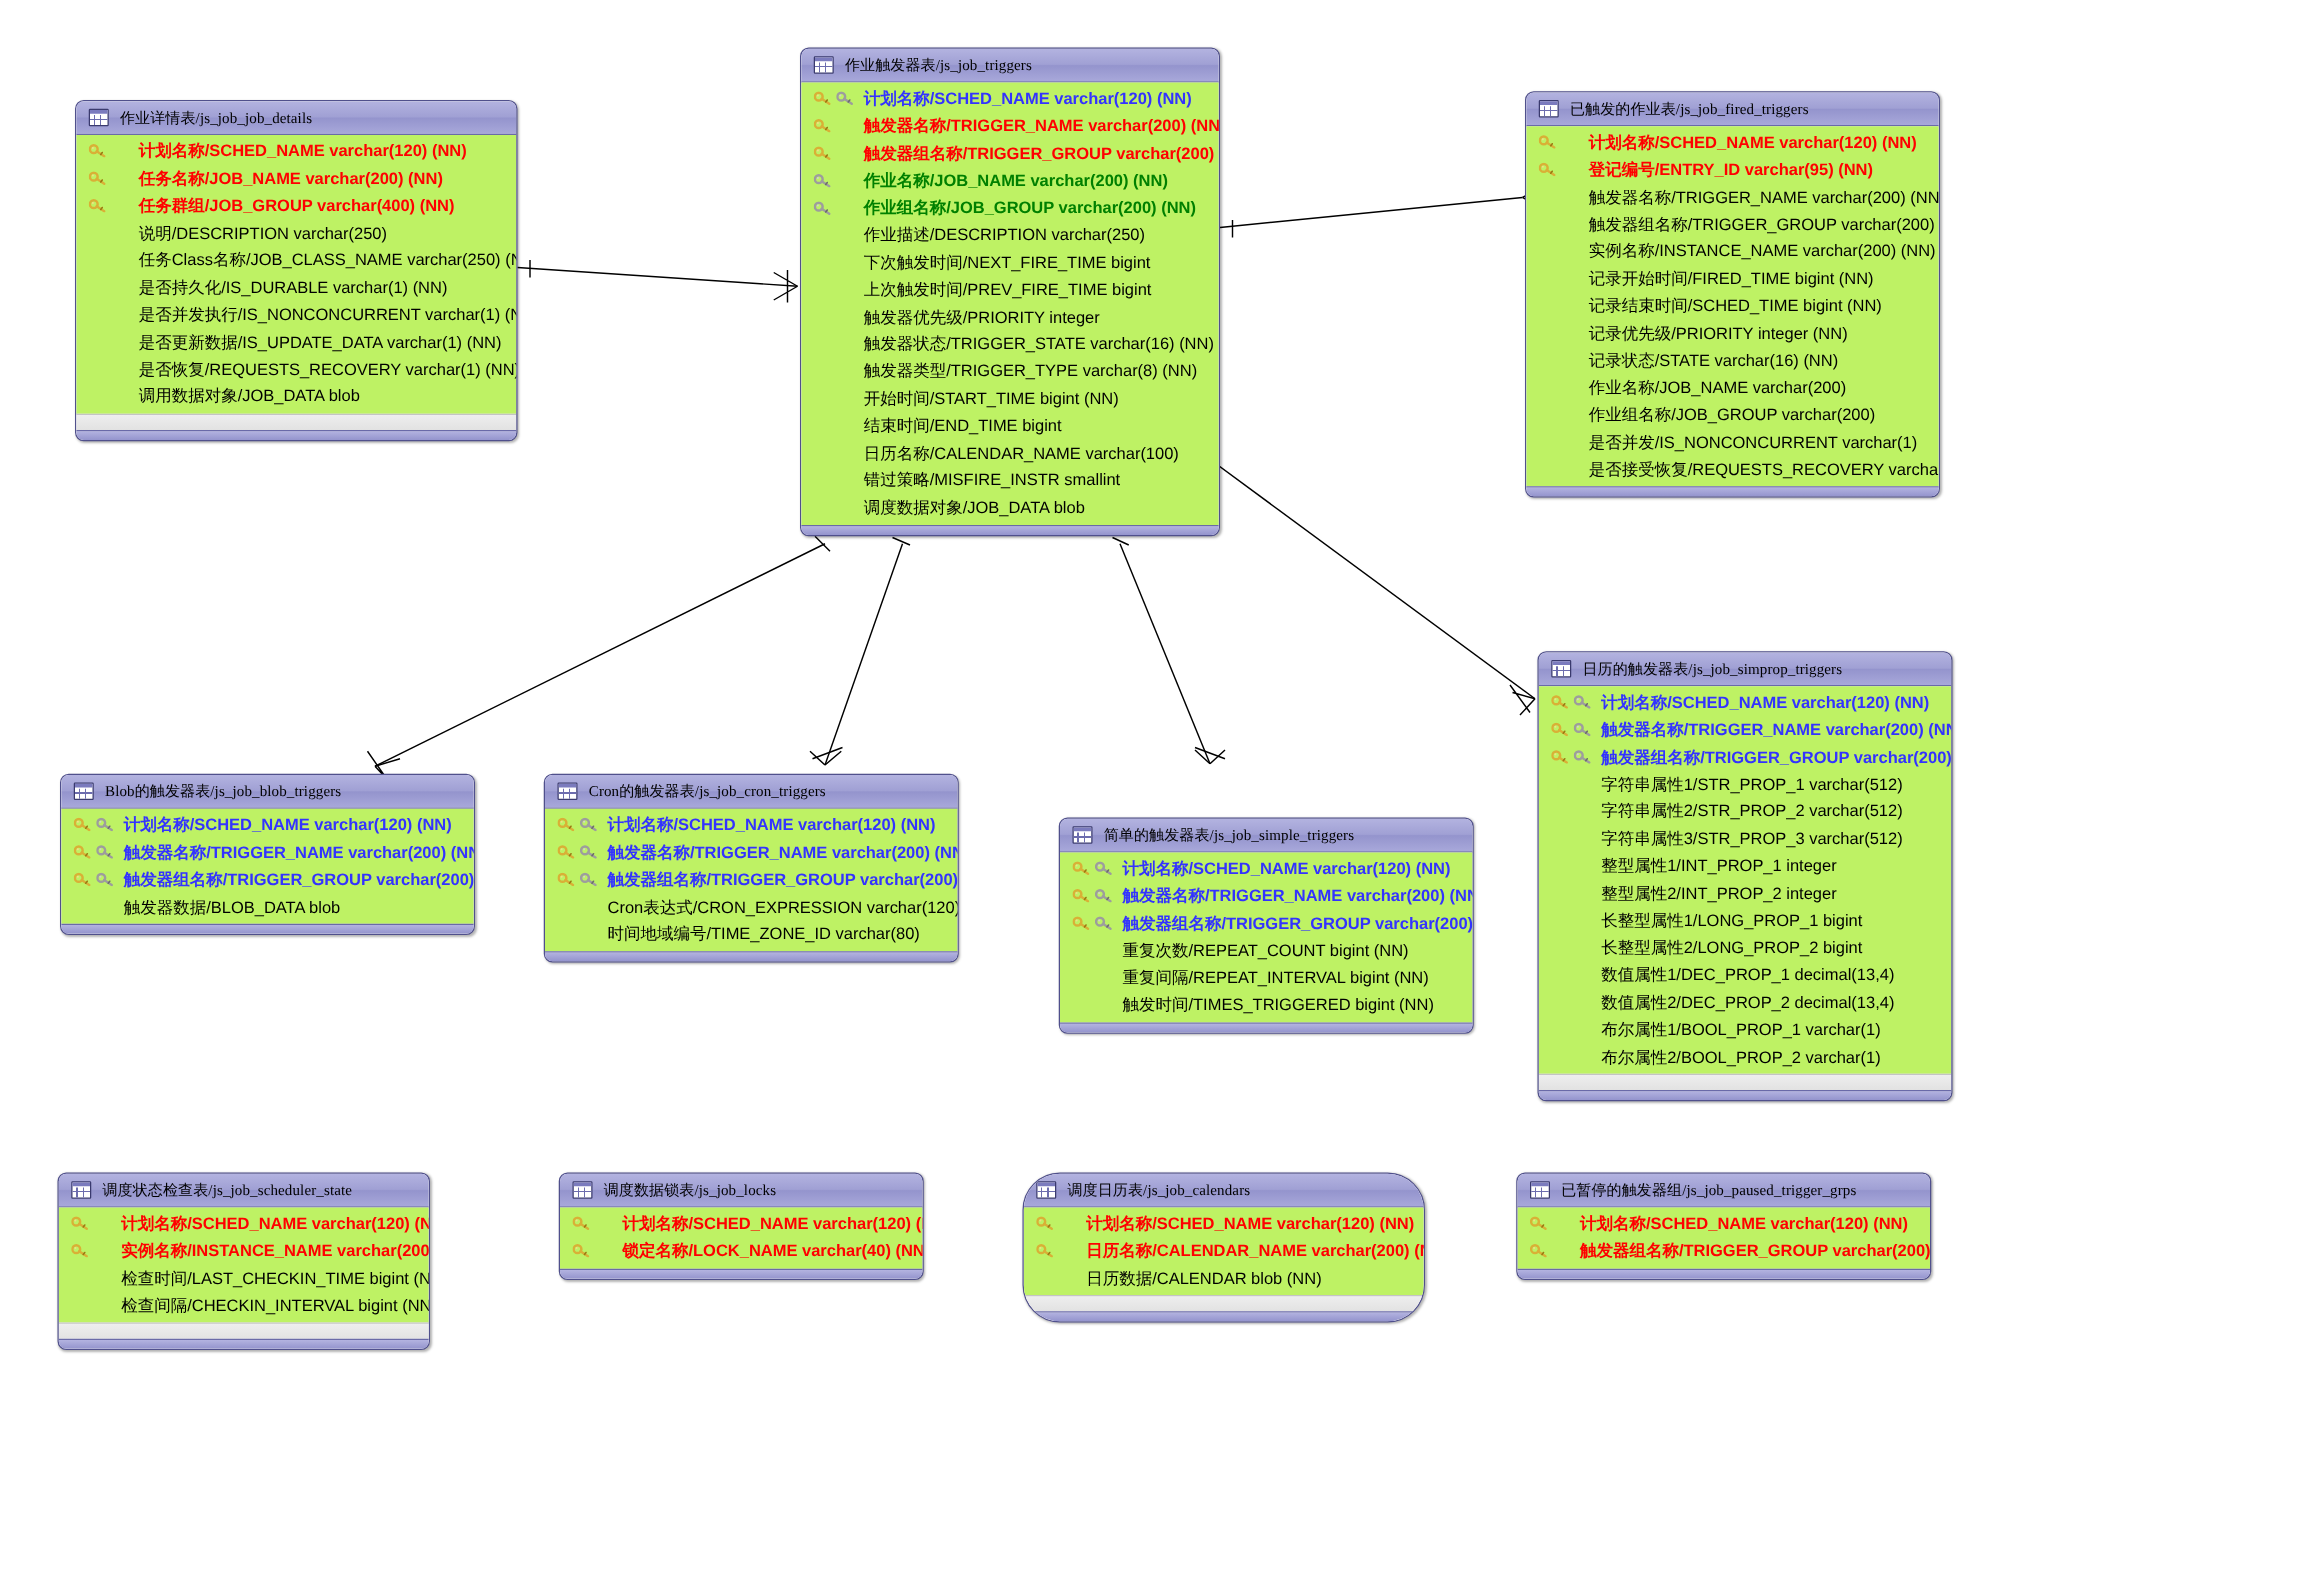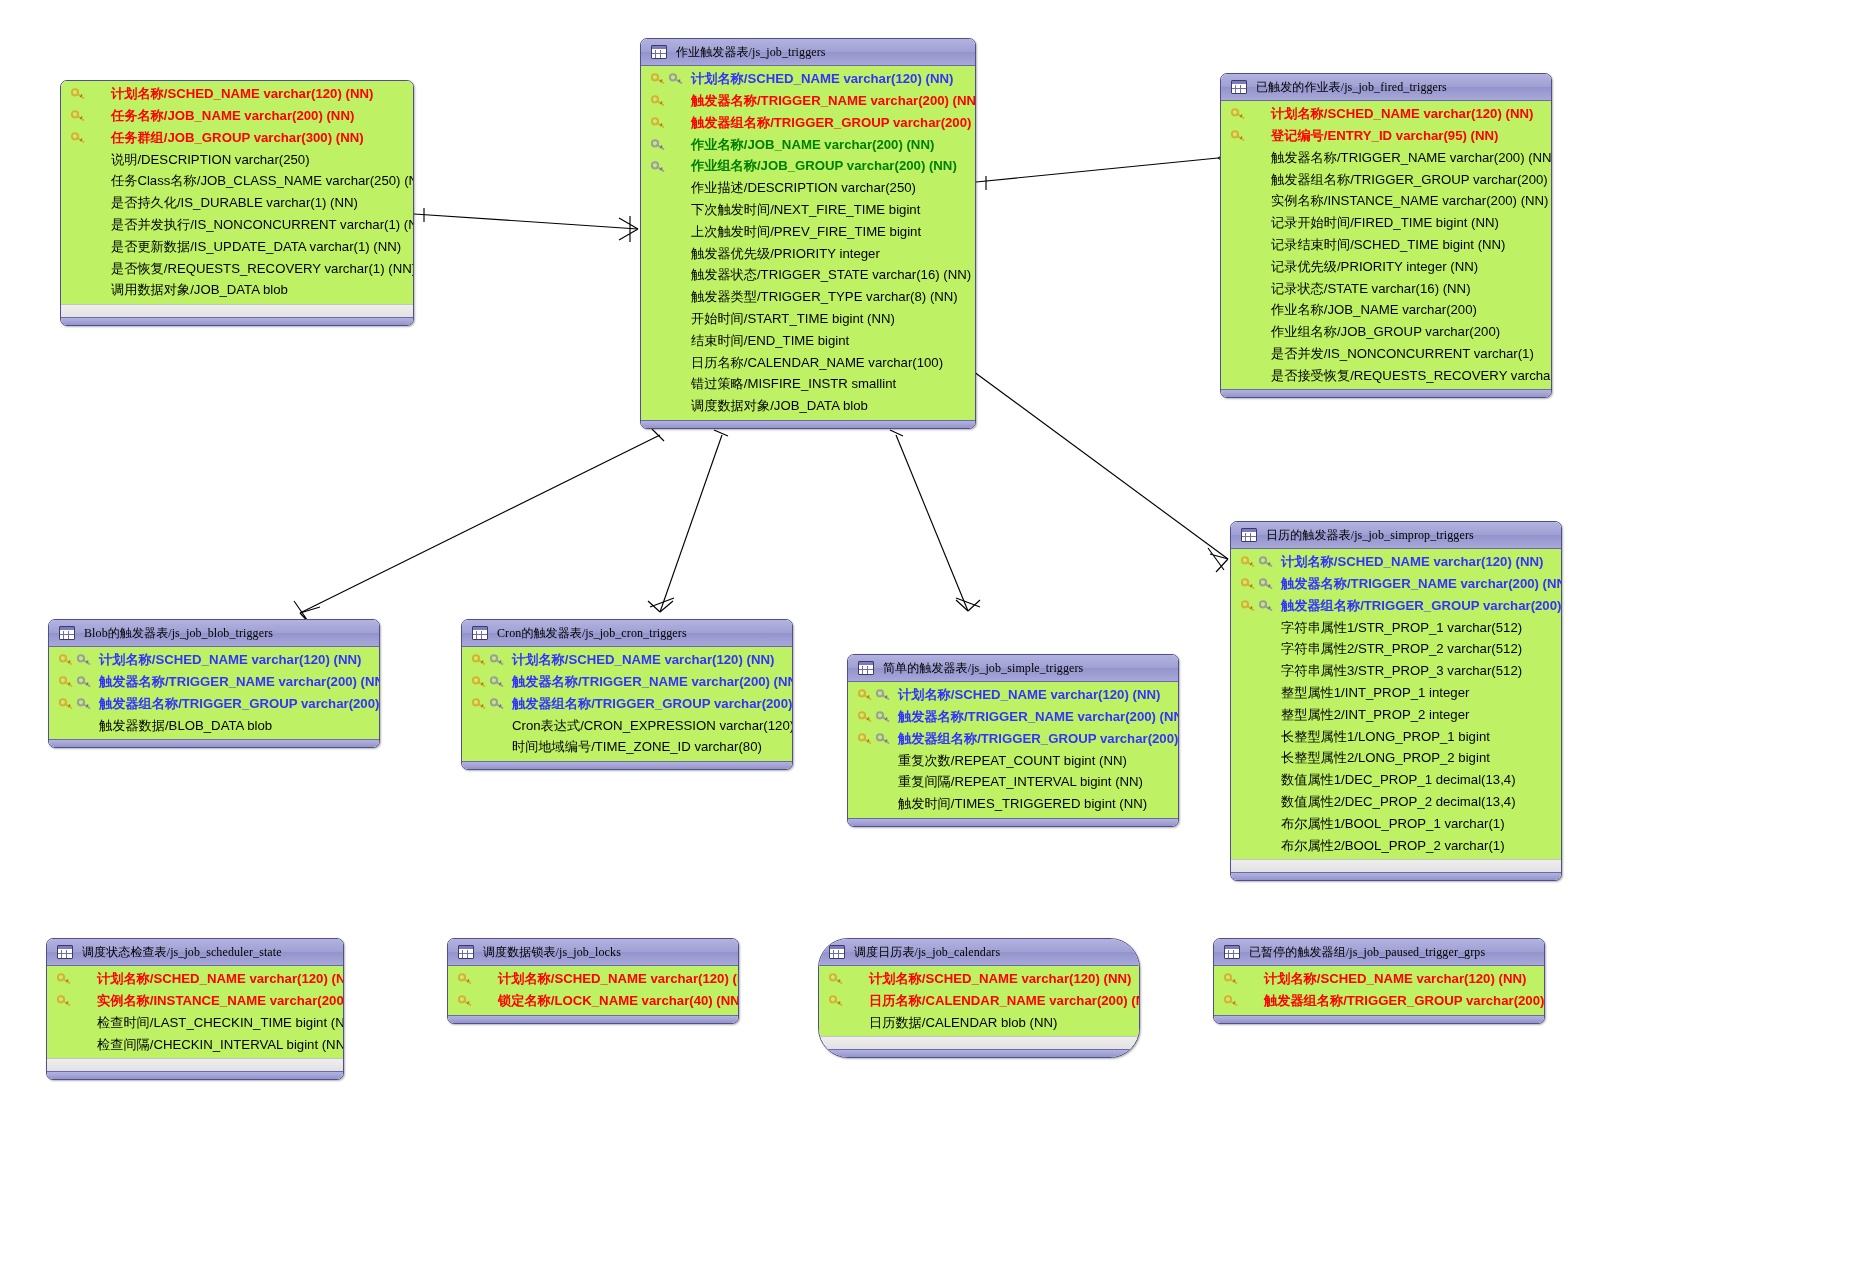--- a/index.html
+++ b/index.html
@@ -69,20 +69,24 @@
       <path d="M890,430 L903,436"></path>
 
       <line x1="966" y1="366" x2="1228" y2="559"></line>
       <path d="M1228,559 L1210,554 M1228,559 L1216,572 M1208,548 L1224,570"></path>
       <path d="M960,360 L974,372"></path>
     </g>
   </svg>
 
   <div id="tables-layer">
   <div class="table-box" style="left: 60px; top: 80px; width: 352px;">
+    <div class="tbl-header">
+      <span class="grid-icon"></span>
+      <span class="tbl-title">作业详情表/js_job_job_details</span>
+    </div>
     <div class="rows">
   <div class="row">
     <span class="keys">
               <span class="key">
                 <svg width="15" height="11" viewBox="0 0 15 11">
                   <g>
                     <circle cx="4" cy="4.3" r="3.1" fill="none" stroke="#d9b036" stroke-width="2"></circle>
                     <circle cx="3.3" cy="3.4" r="0.8" fill="#f5de86"></circle>
                     <path d="M6.3,6.0 L12.4,10.0" stroke="#d9b036" stroke-width="1.9" stroke-linecap="round"></path>
                     <path d="M9.6,8.6 L10.8,7.0" stroke="#9c7a12" stroke-width="1.3" stroke-linecap="round"></path>
@@ -115,21 +119,21 @@
                 <svg width="15" height="11" viewBox="0 0 15 11">
                   <g>
                     <circle cx="4" cy="4.3" r="3.1" fill="none" stroke="#d9b036" stroke-width="2"></circle>
                     <circle cx="3.3" cy="3.4" r="0.8" fill="#f5de86"></circle>
                     <path d="M6.3,6.0 L12.4,10.0" stroke="#d9b036" stroke-width="1.9" stroke-linecap="round"></path>
                     <path d="M9.6,8.6 L10.8,7.0" stroke="#9c7a12" stroke-width="1.3" stroke-linecap="round"></path>
                   </g>
                 </svg>
               </span>
             </span>
-    <span class="fld pk">任务群组/JOB_GROUP varchar(300) (NN)</span>
+    <span class="fld pk">任务群组/JOB_GROUP varchar(400) (NN)</span>
   </div>
 
   <div class="row">
     <span class="keys"></span>
     <span class="fld plain">说明/DESCRIPTION varchar(250)</span>
   </div>
 
   <div class="row">
     <span class="keys"></span>
     <span class="fld plain">任务Class名称/JOB_CLASS_NAME varchar(250) (NN)</span>
@@ -642,21 +646,21 @@
   </div>
 
   <div class="row">
     <span class="keys"></span>
     <span class="fld plain">触发器数据/BLOB_DATA blob</span>
   </div>
 </div>
   <div class="tbl-footbar"></div>
       </div>
 
-  <div class="table-box" style="left: 461px; top: 619px; width: 330px;">
+  <div class="table-box" style="left: 435px; top: 619px; width: 330px;">
     <div class="tbl-header">
       <span class="grid-icon"></span>
       <span class="tbl-title">Cron的触发器表/js_job_cron_triggers</span>
     </div>
     <div class="rows">
   <div class="row">
     <span class="keys">
               <span class="key">
                 <svg width="15" height="11" viewBox="0 0 15 11">
                   <g>

